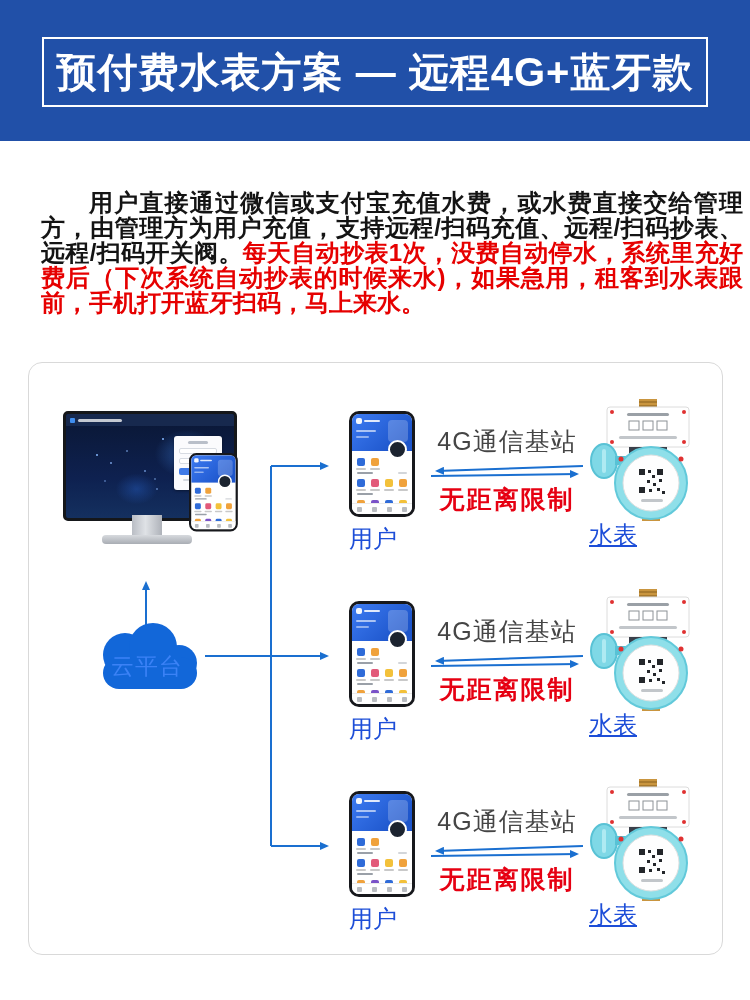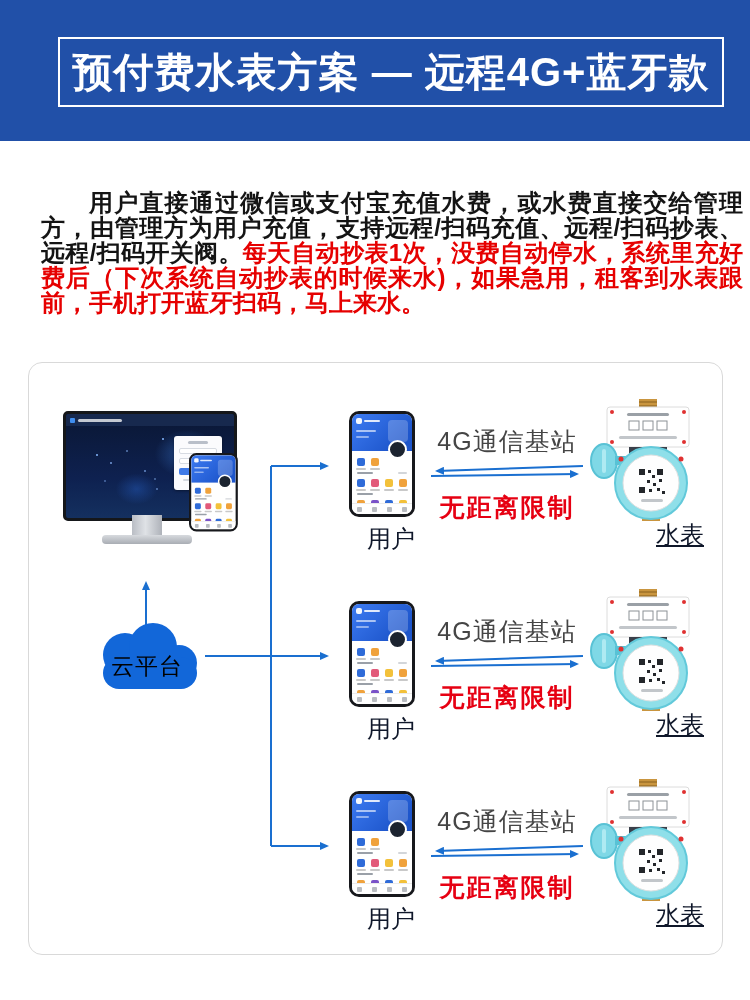--- a/index.html
+++ b/index.html
@@ -1,32 +1,32 @@
 <!DOCTYPE html>
 <html><head>
 <meta charset="utf-8">
 <style>
   html,body{margin:0;padding:0;}
   body{width:750px;height:1000px;background:#fff;font-family:"Liberation Sans",sans-serif;position:relative;overflow:hidden;}
   .page{position:absolute;inset:0;width:750px;height:1000px;}
 
   
   .banner{position:absolute;left:0;top:0;width:750px;height:141px;background:#2150a8;}
-  .banner-frame{position:absolute;left:58px;top:37px;width:662px;height:66px;border:2px solid #ffffff;display:flex;align-items:center;justify-content:center;}
+  .banner-frame{position:absolute;left:42px;top:37px;width:662px;height:66px;border:2px solid #ffffff;display:flex;align-items:center;justify-content:center;}
   .banner-title{color:#fff;font-size:40px;font-weight:700;letter-spacing:1px;white-space:nowrap;}
 
   
   .intro{position:absolute;left:25px;top:174px;width:702px;font-size:24px;font-weight:700;line-height:25px;color:#141414;text-align:justify;text-indent:2em;margin:16px;}
   .intro .red{color:#e60000;}
 
   
   .panel{position:absolute;left:28px;top:362px;width:693px;height:591px;border:1px solid #d9d9d9;border-radius:14px;background:#fff;}
   .connector{position:absolute;left:0;top:0;width:693px;height:591px;}
 
-  .glabel{position:absolute;color:#0f172a;font-size:24px;text-align:right;}
+  .glabel{position:absolute;color:#1d4ed8;font-size:24px;text-align:left;}
 
   
   .monitor{position:absolute;left:34px;top:48px;width:176px;height:142px;}
   .mon-screen{position:absolute;left:0;top:0;width:168px;height:104px;border:3px solid #15171a;border-radius:5px;overflow:hidden;
     background:
       radial-gradient(46px 34px at 72% 38%, rgba(74,150,255,.40), transparent 70%),
       radial-gradient(30px 22px at 42% 72%, rgba(46,116,235,.32), transparent 70%),
       linear-gradient(180deg,#0a1734 0%,#0e2150 62%,#14305f 100%);}
   .mon-bar{position:absolute;left:0;top:0;width:100%;height:12px;background:#17294e;display:flex;align-items:center;gap:3px;padding-left:4px;box-sizing:border-box;}
   .mon-logo{width:5px;height:5px;border-radius:1px;background:#3f8ef0;}
@@ -62,29 +62,29 @@
   .sb{width:16px;height:2px;border-radius:1px;background:#9aa0a8;}
   .sb.r{width:9px;background:#d3d6da;}
   .ph-nav{position:absolute;left:0;bottom:0;width:100%;height:10px;border-top:1px solid #ececec;display:flex;justify-content:space-around;align-items:center;background:#fff;}
   .ph-nav span{width:5px;height:5px;border-radius:1px;background:#b9bcc1;}
 
   .admin-phone{position:absolute;right:0;top:42px;width:50px;height:100px;z-index:3;}
   .admin-phone .scale{transform:scale(0.74);transform-origin:top left;}
 
   
   .cloud{position:absolute;left:62px;top:258px;width:120px;height:80px;}
-  .cloud-label{position:absolute;left:0;top:30px;width:112px;text-align:center;color:#000000;font-size:23px;font-weight:400;letter-spacing:1px;}
+  .cloud-label{position:absolute;left:0;top:30px;width:112px;text-align:center;color:#3b82f6;font-size:23px;font-weight:400;letter-spacing:1px;}
 
   
   .user-phone{position:absolute;left:320px;}
   .row1 .user-phone{top:48px;} .row2 .user-phone{top:238px;} .row3 .user-phone{top:428px;}
   .link-mid{position:absolute;left:394px;width:168px;text-align:center;}
   .link-4g{font-size:25px;color:#454545;font-weight:500;letter-spacing:1px;white-space:nowrap;}
   .dbl{display:block;margin:3px auto 0 auto;width:160px;height:22px;}
-  .link-red{font-size:25px;color:#e60012;font-weight:800;letter-spacing:2px;margin-top:8px;white-space:nowrap;}
+  .link-red{font-size:25px;color:#e60012;font-weight:800;letter-spacing:2px;margin-top:0;white-space:nowrap;}
   .meter{position:absolute;left:560px;width:115px;height:124px;}
   .row1 .meter{top:36px;} .row2 .meter{top:226px;} .row3 .meter{top:416px;}
 
   .lbl-admin{left:52px;top:188px;width:132px;}
   .lbl-user{left:320px;width:66px;}
   .row1 .lbl-user{top:160px;} .row2 .lbl-user{top:350px;} .row3 .lbl-user{top:540px;}
   .lbl-meter{left:560px;width:115px;text-decoration:underline;}
   .row1 .lbl-meter{top:156px;} .row2 .lbl-meter{top:346px;} .row3 .lbl-meter{top:536px;}
   .link-mid.m1{top:62px;} .link-mid.m2{top:252px;} .link-mid.m3{top:442px;}
 </style>

